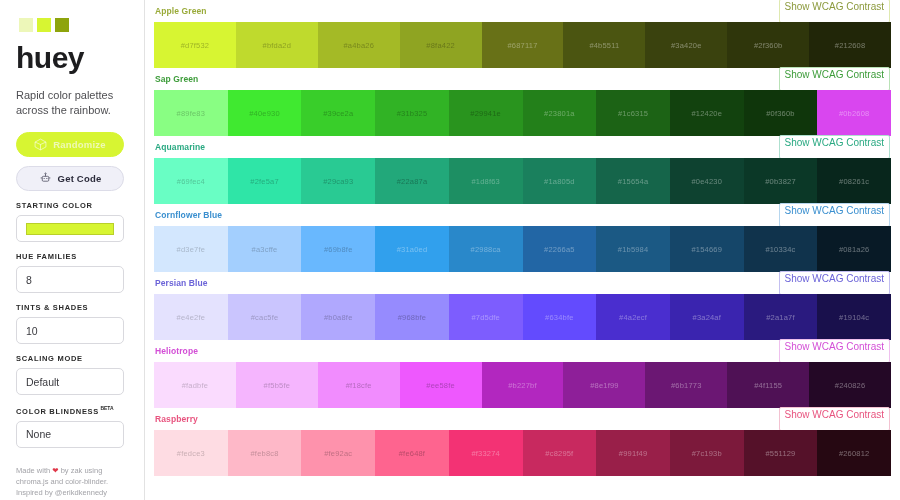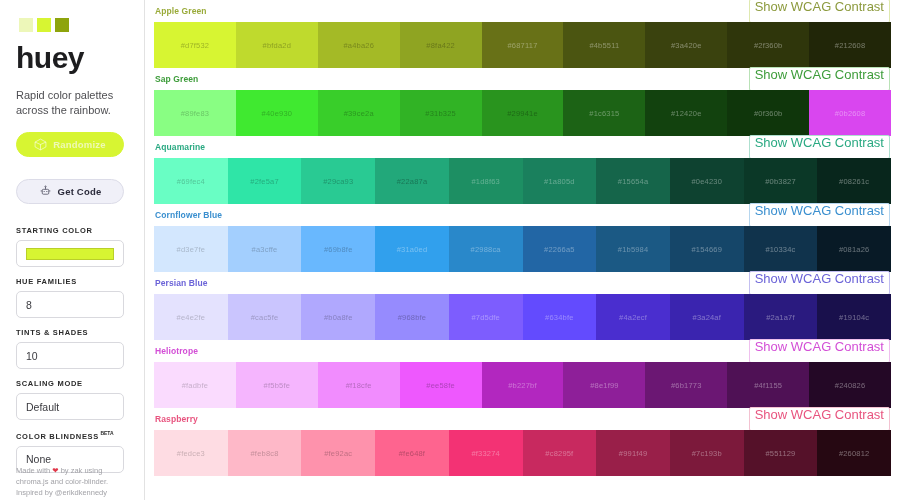--- a/index.html
+++ b/index.html
@@ -46,21 +46,21 @@
     justify-content: center;
     gap: 6px;
     width: 108px;
     height: 25px;
     border-radius: 13px;
     font-size: 9.5px;
     font-weight: 700;
     letter-spacing: 0.2px;
     cursor: pointer;
     border: 1px solid transparent;
-    margin-bottom: 22px;
+    margin-bottom: 9px;
     user-select: none;
   }
   .btn-randomize { background: #d7f532; color: #eef9b4; border-color: #d7f532; }
   .btn-getcode { background: #f0f0f8; color: #2b2b3b; border: 1px solid #dcdce8; }
   .btn svg { display: block; }
 
   .field-label {
     font-size: 7.5px;
     font-weight: 700;
     letter-spacing: 0.7px;
@@ -114,21 +114,21 @@
     justify-content: space-between;
     height: 22px;
     padding: 0 1px;
   }
   .palette-name {
     font-size: 8.5px;
     font-weight: 700;
     letter-spacing: 0.1px;
   }
   .wcag-btn {
-    font-size: 13px;
+    font-size: 10px;
     padding: 2px 5px 11px 5px;
     border-radius: 2px;
     background: #fff;
     cursor: pointer;
     white-space: nowrap;
     line-height: 9px;
   }
   .swatch-row { display: flex; height: 46px; }
   .swatch {
     flex: 1 1 0;
@@ -268,20 +268,23 @@
           </div>
           <div class="swatch" style="background: rgb(57, 206, 42);">
             <span class="swatch-hex" style="color: rgba(0, 0, 0, 0.28);">#39ce2a</span>
           </div>
           <div class="swatch" style="background: rgb(49, 179, 37);">
             <span class="swatch-hex" style="color: rgba(0, 0, 0, 0.28);">#31b325</span>
           </div>
           <div class="swatch" style="background: rgb(41, 148, 30);">
             <span class="swatch-hex" style="color: rgba(0, 0, 0, 0.3);">#29941e</span>
           </div>
+          <div class="swatch" style="background: rgb(35, 128, 26);">
+            <span class="swatch-hex" style="color: rgba(255, 255, 255, 0.32);">#23801a</span>
+          </div>
           <div class="swatch" style="background: rgb(28, 99, 21);">
             <span class="swatch-hex" style="color: rgba(255, 255, 255, 0.34);">#1c6315</span>
           </div>
           <div class="swatch" style="background: rgb(18, 66, 14);">
             <span class="swatch-hex" style="color: rgba(255, 255, 255, 0.36);">#12420e</span>
           </div>
           <div class="swatch" style="background: rgb(15, 54, 11); justify-content: center;">
             <span class="swatch-hex" style="color: rgba(255, 255, 255, 0.38);">#0f360b</span>
           </div>
           <div class="swatch" style="background: #d946ef;">

